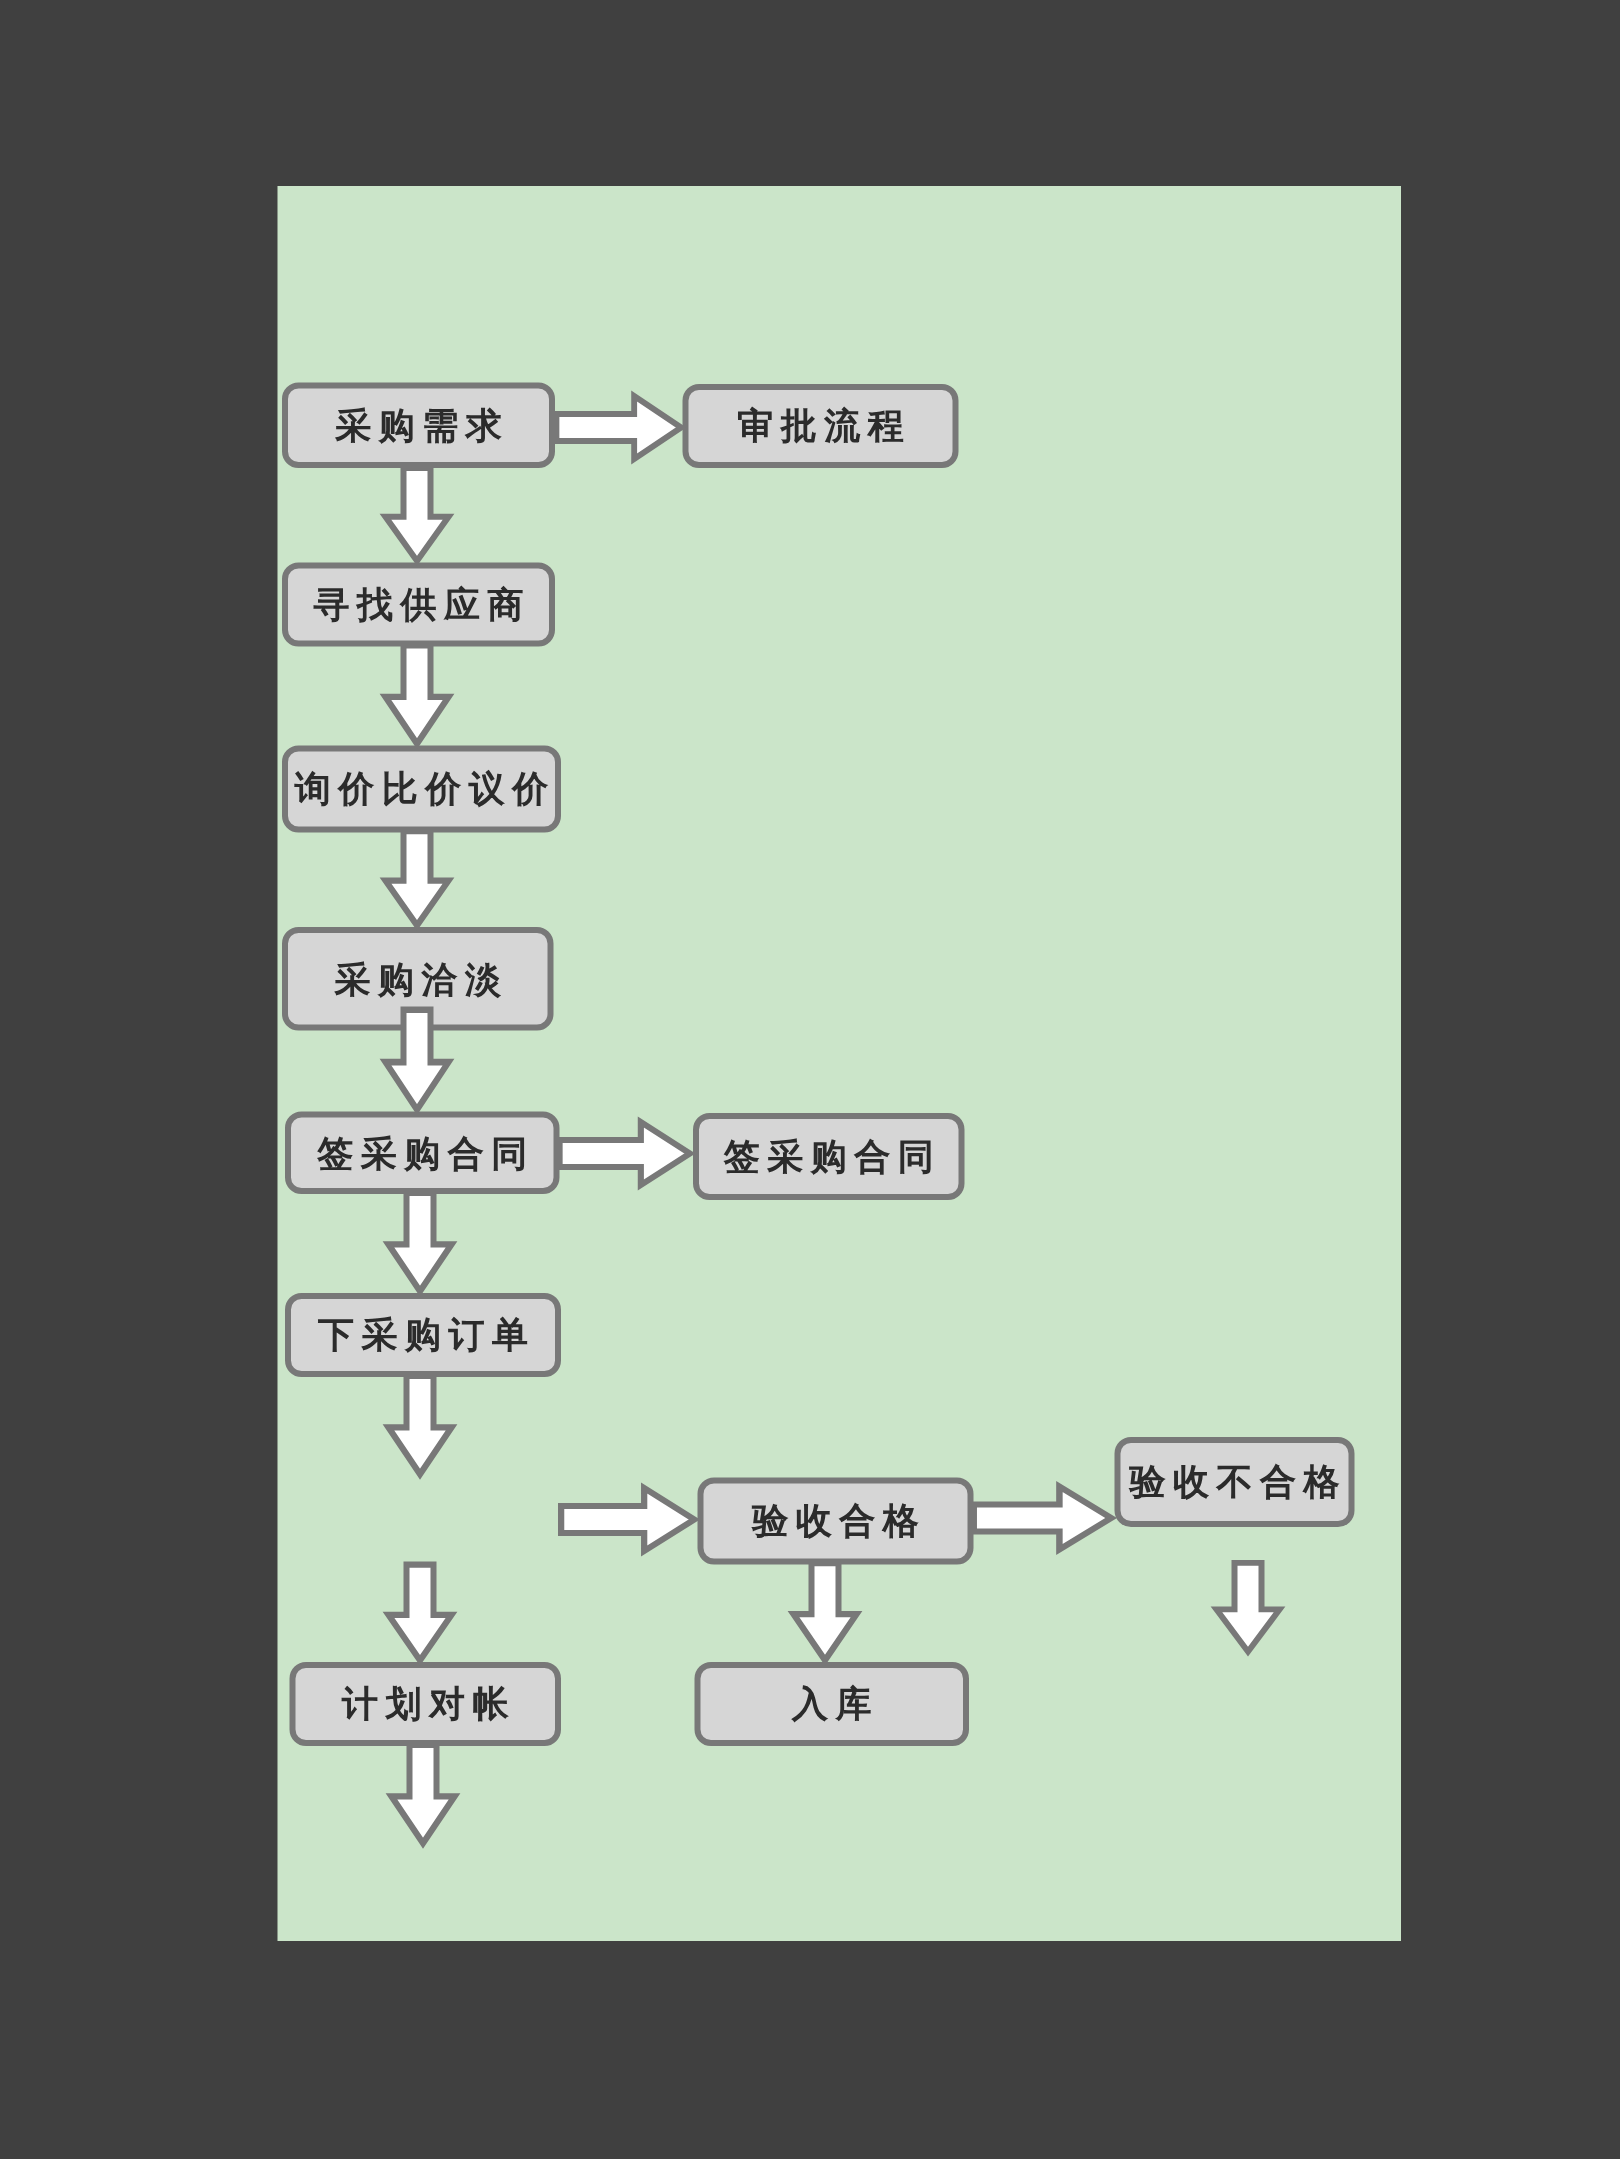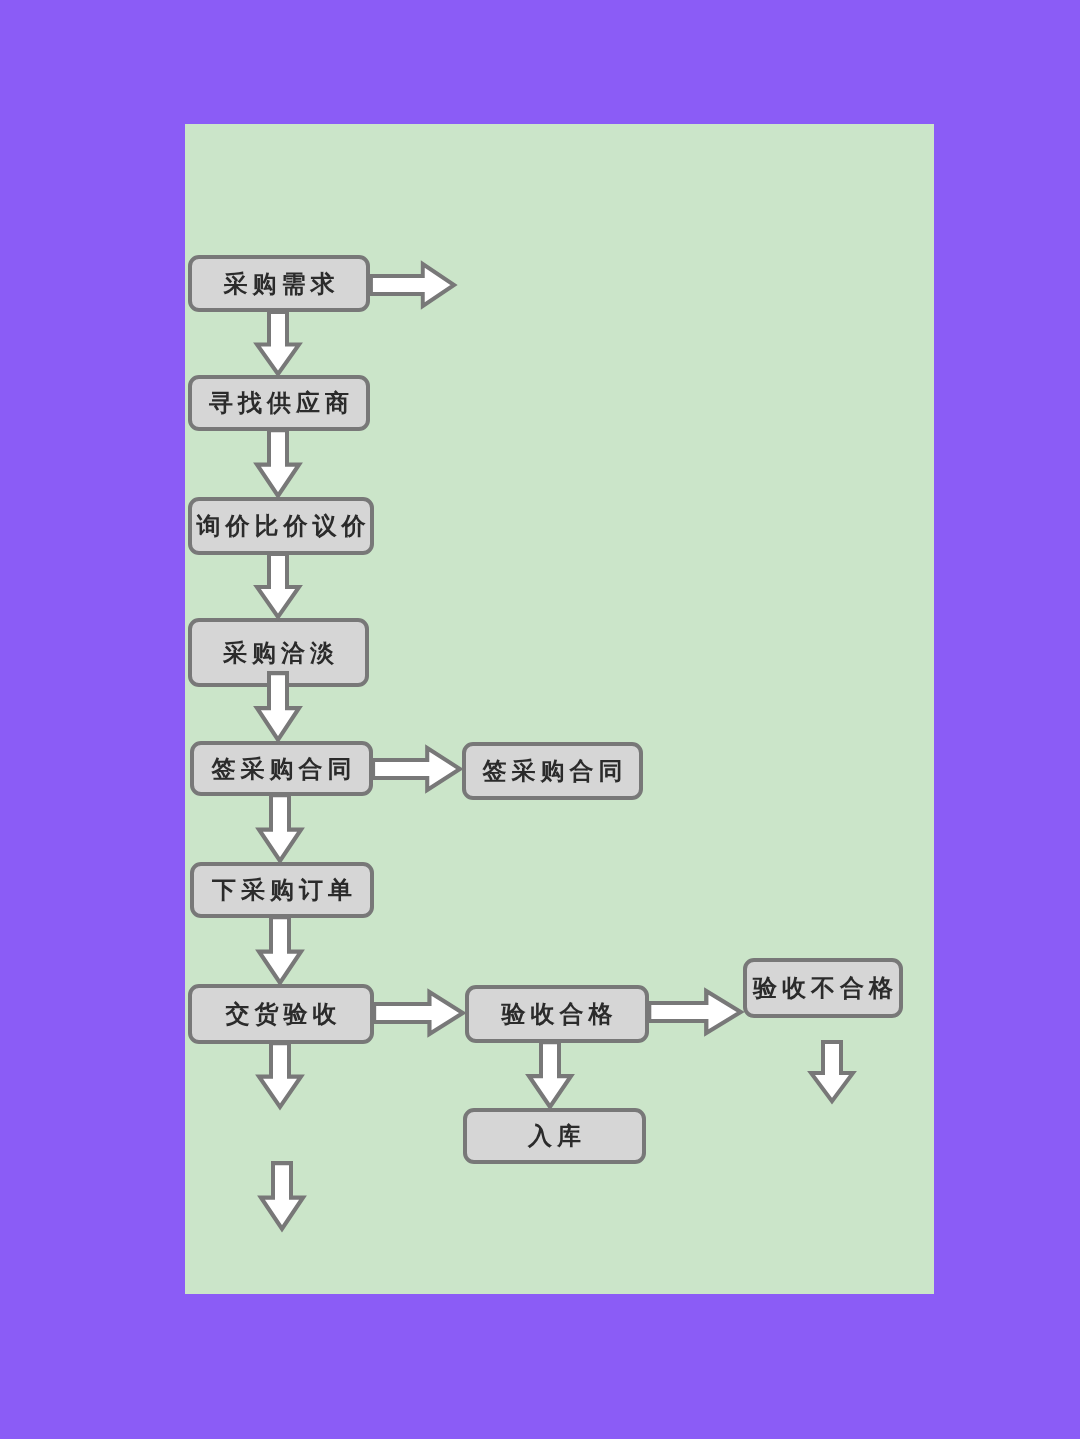--- a/index.html
+++ b/index.html
@@ -5,21 +5,21 @@
   html, body { margin: 0; padding: 0; }
   body {
     width: 1080px; height: 1439px;
     background: #ffffff;
     font-family: "DejaVu Sans", sans-serif;
     overflow: hidden;
   }
   #canvas {
     position: relative;
     width: 1080px; height: 1439px;
-    background: #8b5cf6;
+    background: #404040;
   }
   .panel {
     position: absolute;
     left: 185px; top: 124px;
     width: 749px; height: 1170px;
     background: #cbe5c9;
   }
   .node {
     position: absolute;
     box-sizing: border-box;
@@ -50,39 +50,40 @@
 </style>
 </head>
 <body>
 
 <div id="canvas">
 
   <div class="panel"></div>
 
   <div class="node" style="left:188px;top:255px;width:182px;height:57px">采购需求</div>
 
+  <div class="node" style="left:455px;top:256px;width:184px;height:56px">审批流程</div>
 
   <div class="node" style="left:188px;top:375px;width:182px;height:56px">寻找供应商</div>
 
   <div class="node" style="left:188px;top:497px;width:186px;height:58px">询价比价议价</div>
 
   <div class="node" style="left:188px;top:618px;width:181px;height:69px">采购洽淡</div>
 
   <div class="node" style="left:190px;top:741px;width:183px;height:55px">签采购合同</div>
 
   <div class="node" style="left:462px;top:742px;width:181px;height:58px">签采购合同</div>
 
   <div class="node" style="left:190px;top:862px;width:184px;height:56px">下采购订单</div>
 
-  <div class="node" style="left:188px;top:984px;width:186px;height:60px">交货验收</div>
 
   <div class="node" style="left:465px;top:985px;width:184px;height:58px">验收合格</div>
 
   <div class="node" style="left:743px;top:958px;width:160px;height:60px">验收不合格</div>
 
+  <div class="node" style="left:193px;top:1108px;width:181px;height:56px">计划对帐</div>
 
   <div class="node" style="left:463px;top:1108px;width:183px;height:56px">入库</div>
 
 
 
   <svg class="arrow" style="left:369px;top:261px;width:88px;height:48px" viewBox="0 0 90 48" preserveAspectRatio="none">
     <polygon points="2,15 55,15 55,3 87,24 55,45 55,33 2,33"></polygon>
   </svg>
 
   <svg class="arrow" style="left:371px;top:745px;width:92px;height:48px" viewBox="0 0 90 48" preserveAspectRatio="none">

